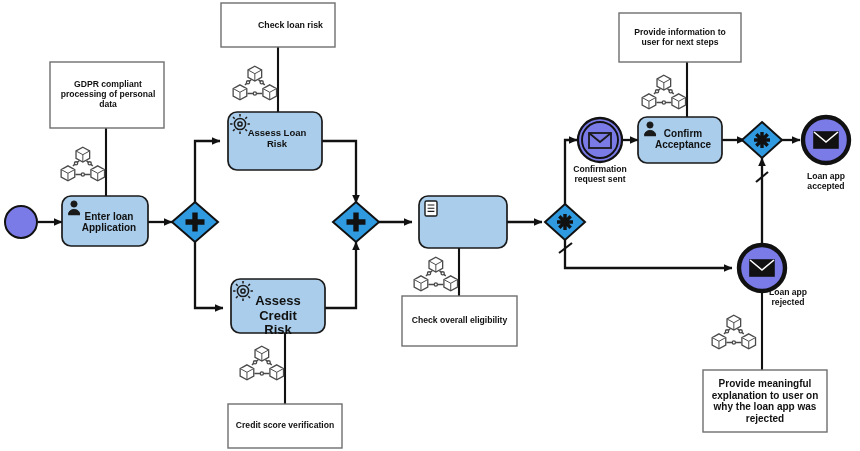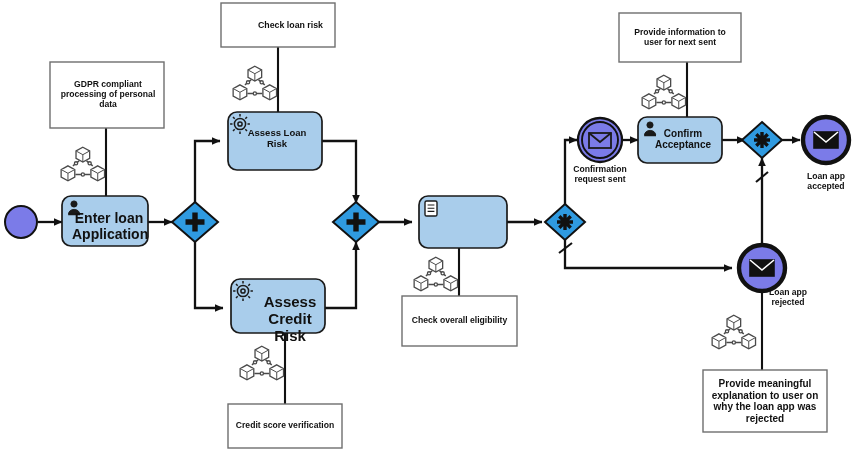--- a/index.html
+++ b/index.html
@@ -283,31 +283,31 @@
       <path d="M-3,38 l11,6 l11,-6 M8,44 v12" stroke-width="1.6"></path>
       <path d="M56,32 l11,6 v12 l-11,6 l-11,-6 v-12 z"></path>
       <path d="M45,38 l11,6 l11,-6 M56,44 v12" stroke-width="1.6"></path>
       <path d="M26,24 l-10,8 M38,24 l10,8 M20,46 h24" stroke-width="2.4" fill="none"></path>
       <circle cx="21" cy="28" r="2.6" fill="#ffffff"></circle>
       <circle cx="43" cy="28" r="2.6" fill="#ffffff"></circle>
       <circle cx="32" cy="46" r="2.6" fill="#ffffff"></circle>
     </g>
   </svg>
 
-  <div class="node-label" style="left:72px; top:211px; width:74px; font-size:14px;">
+  <div class="node-label" style="left:72px; top:211px; width:74px; font-size:10px;">
     <div>Enter loan</div>
     <div>Application</div>
   </div>
 
   <div class="node-label" style="left:238px; top:128px; width:78px; font-size:9.5px;">
     <div>Assess Loan</div>
     <div>Risk</div>
   </div>
 
-  <div class="node-label" style="left:250px; top:294px; width:80px; font-size:15px;">
+  <div class="node-label" style="left:238px; top:294px; width:80px; font-size:13px;">
     <div>Assess Credit</div>
     <div>Risk</div>
   </div>
 
 
   <div class="node-label" style="left:648px; top:128px; width:70px; font-size:10px;">
     <div>Confirm</div>
     <div>Acceptance</div>
   </div>
 
@@ -342,21 +342,21 @@
     <div>Credit score verification</div>
   </div>
 
   <div class="anno-text" style="left:402px; top:296px; width:115px; height:50px; font-size:8.6px;">
     <div>Check overall eligibility</div>
   </div>
 
   <div class="anno-text" style="left:619px; top:13px; width:122px; height:49px; font-size:8.6px;">
     <div>
       <div>Provide information to</div>
-      <div>user for next sent</div>
+      <div>user for next steps</div>
     </div>
   </div>
 
   <div class="anno-text" style="left:703px; top:370px; width:124px; height:62px; font-size:10px;">
     <div>
       <div>Provide meaningful</div>
       <div>explanation to user on</div>
       <div>why the loan app was</div>
       <div>rejected</div>
     </div>

